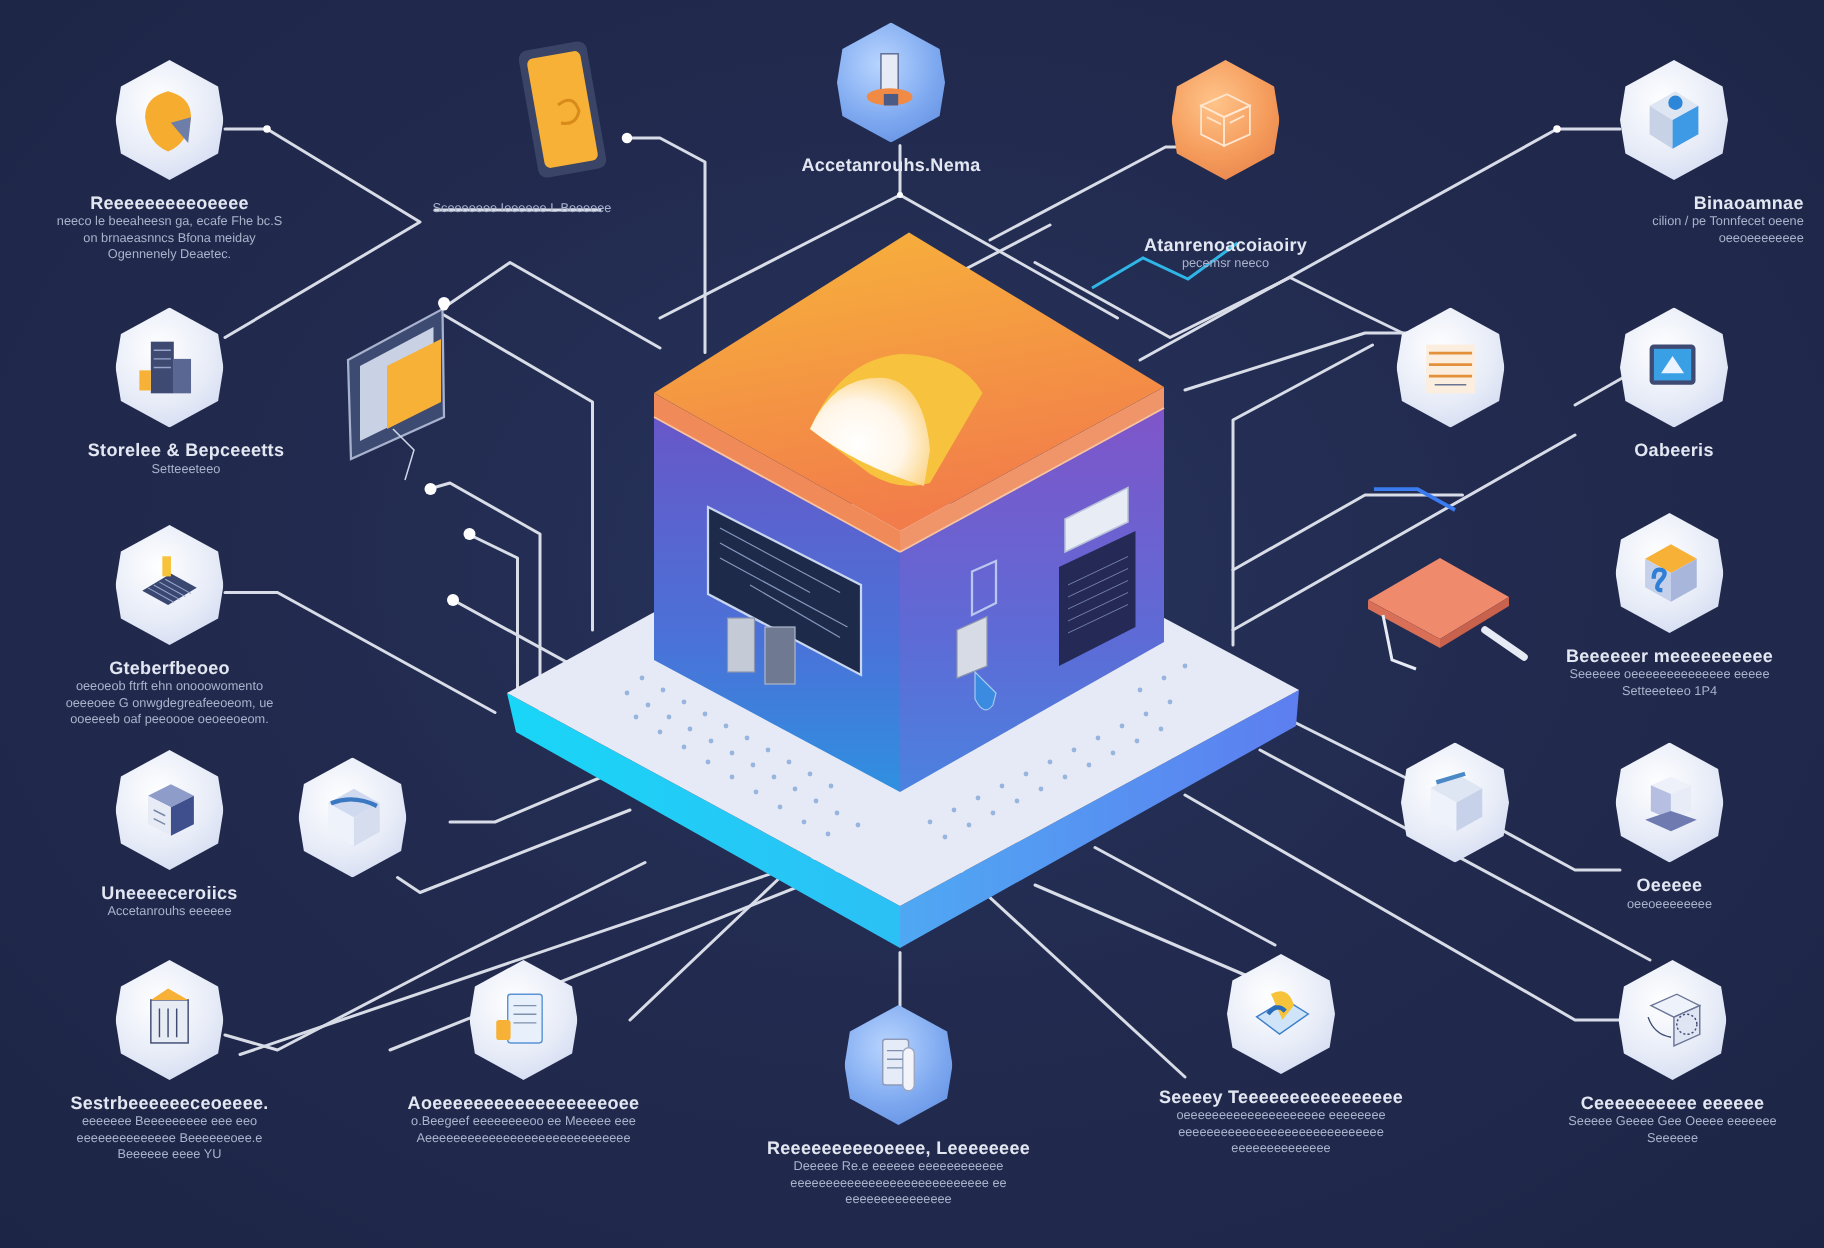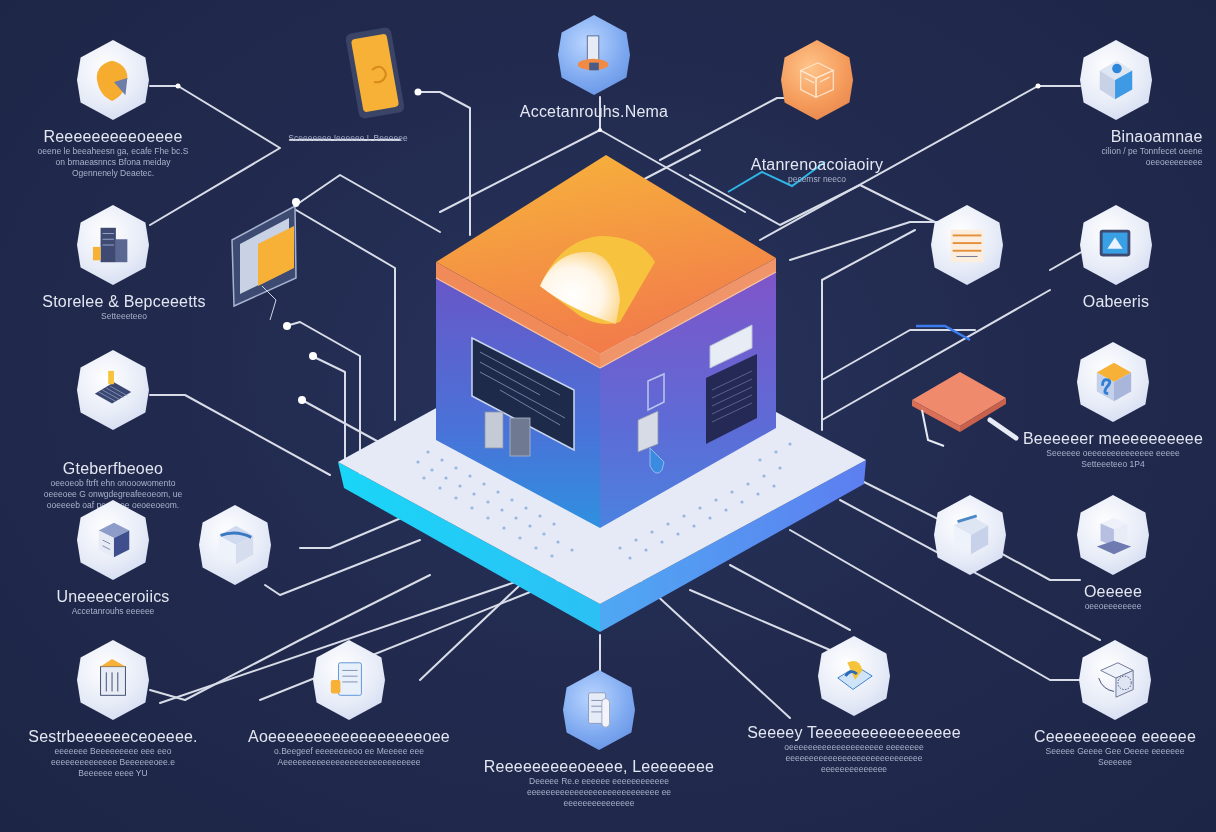--- a/index.html
+++ b/index.html
@@ -20,21 +20,21 @@
     border-radius: 18px;
   }
   .hex.light { background: radial-gradient(circle at 40% 35%, #ffffff 0%, #e6ebf7 55%, #c9d3ee 100%); }
   .hex.blue { background: radial-gradient(circle at 40% 35%, #b9d5ff 0%, #7ea9f0 55%, #5b86dd 100%); }
   .hex.orange { background: radial-gradient(circle at 40% 35%, #ffc48a 0%, #f49a5a 55%, #e27a48 100%); }
   .glyph { position:absolute; left:14px; top:16px; width:44px; height:48px; }
   .label {
     position:absolute; text-align:center; color:#c9cfe0; white-space:nowrap;
     transform: translateX(-50%);
   }
-  .label .t { font-size:16px; font-weight:normal; letter-spacing:0.2px; color:#e3e7f2; }
+  .label .t { font-size:12px; font-weight:bold; letter-spacing:0.2px; color:#e3e7f2; }
   .label .d { font-size:8.5px; line-height:11px; color:#aab3cc; }
 </style>
 </head>
 <body>
 
 <div id="stage">
 
   <svg class="wires" viewBox="0 0 1216 832">
     <g stroke="#e8ecf5" stroke-width="2" fill="none" stroke-linecap="round" stroke-linejoin="round" opacity="0.92">
 
@@ -248,21 +248,21 @@
   <div id="nodes">
       <div class="node" style="left: 113px; top: 80px;">
         <div class="hex light"></div>
         <svg class="glyph" viewBox="0 0 46 48">
           <path d="M22 4 Q38 8 38 22 Q36 40 22 46 Q8 40 6 22 Q6 8 22 4Z" fill="#f6ac2f"></path>
           <path d="M24 26 L38 22 L36 40 Z" fill="#6d7ea8"></path>
         </svg>
       </div>
       <div class="label" style="left: 113px; top: 128px;">
         <div class="t">Reeeeeeeeeoeeee</div>
-        <div class="d">oeene le beeaheesn ga, ecafe Fhe bc.S</div>
+        <div class="d">neeco le beeaheesn ga, ecafe Fhe bc.S</div>
         <div class="d">on brnaeasnncs Bfona meiday</div>
         <div class="d">Ogennenely Deaetec.</div>
       </div>
       <div class="node" style="left: 594px; top: 55px;">
         <div class="hex blue"></div>
         <svg class="glyph" viewBox="0 0 46 48">
           <rect x="16" y="4" width="12" height="28" fill="#e6ebf5" stroke="#5a6a92"></rect>
           <ellipse cx="22" cy="34" rx="16" ry="6" fill="#f08a45"></ellipse>
           <rect x="18" y="32" width="10" height="8" fill="#4b5b86"></rect>
         </svg>
@@ -348,21 +348,21 @@
           <polygon points="4,28 24,16 42,26 22,38" fill="#3a4770"></polygon>
           <g stroke="#9aa9d1" stroke-width="0.7">
             <line x1="8" y1="26" x2="26" y2="36"></line>
             <line x1="12" y1="24" x2="30" y2="34"></line>
             <line x1="16" y1="22" x2="34" y2="32"></line>
             <line x1="20" y1="20" x2="38" y2="30"></line>
           </g>
           <rect x="18" y="4" width="6" height="14" fill="#f6c33a"></rect>
         </svg>
       </div>
-      <div class="label" style="left: 113px; top: 438px; margin-top: 22px;">
+      <div class="label" style="left: 113px; top: 438px;">
         <div class="t">Gteberfbeoeo</div>
         <div class="d">oeeoeob ftrft ehn onooowomento</div>
         <div class="d">oeeeoee G onwgdegreafeeoeom, ue</div>
         <div class="d">ooeeeeb oaf peeoooe oeoeeoeom.</div>
       </div>
       <div class="node" style="left: 1113px; top: 382px;">
         <div class="hex light"></div>
         <svg class="glyph" viewBox="0 0 46 48">
           <polygon points="6,14 24,4 42,14 24,24" fill="#f6b136"></polygon>
           <polygon points="6,14 24,24 24,44 6,34" fill="#c5d0ea"></polygon>

